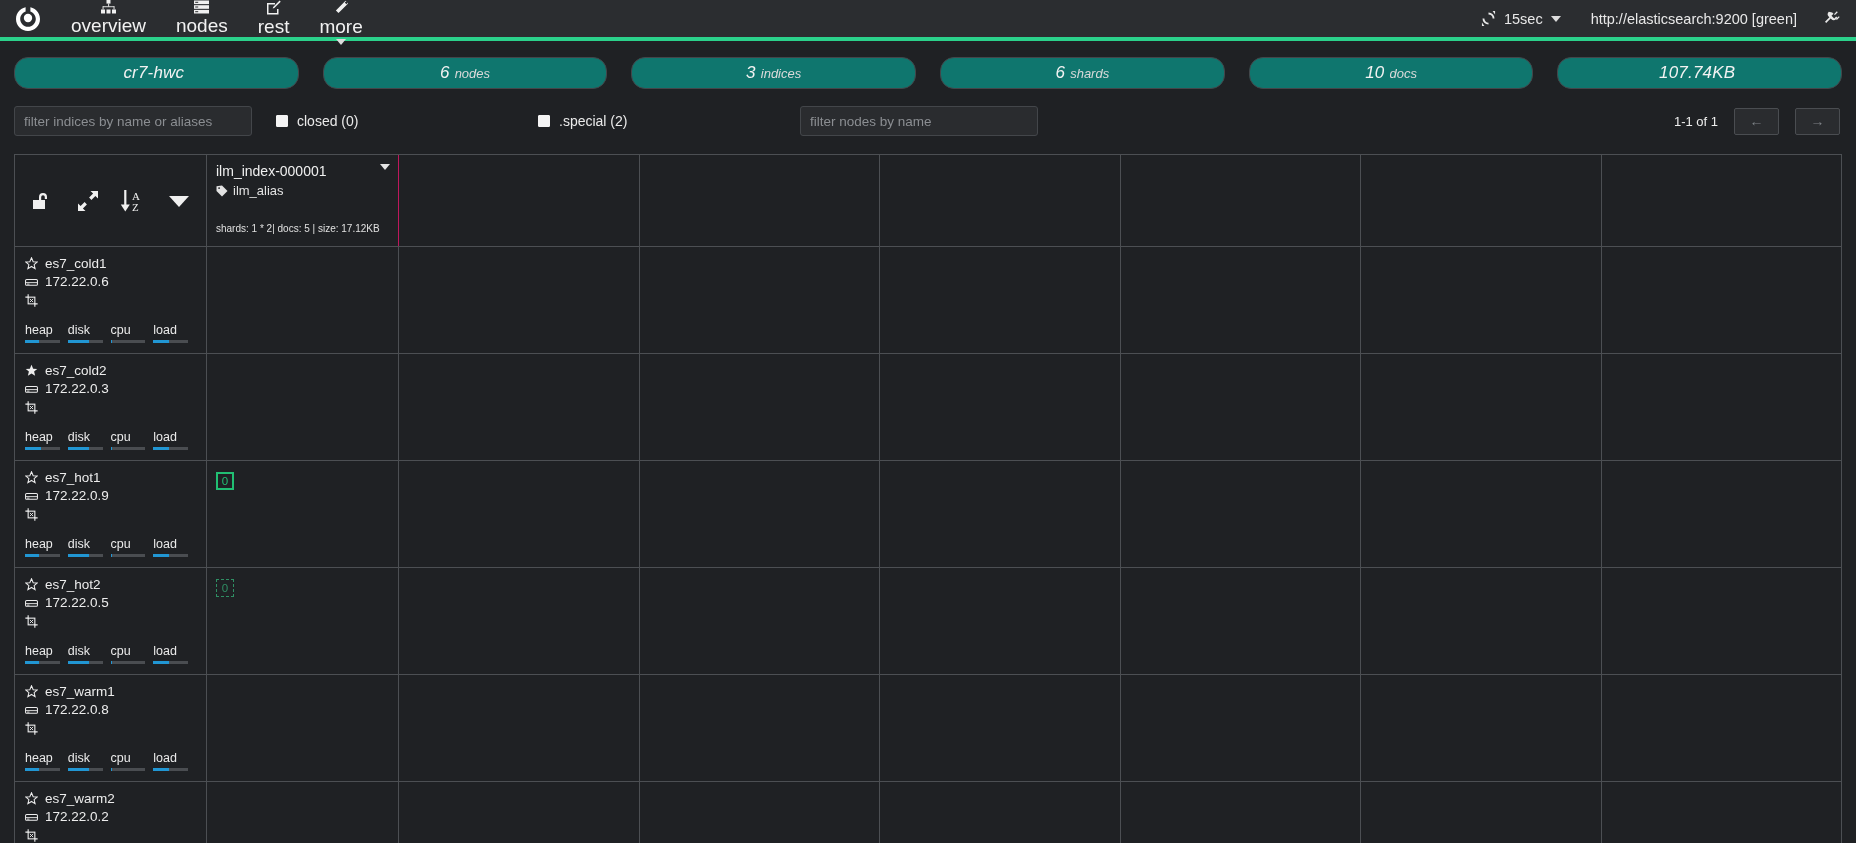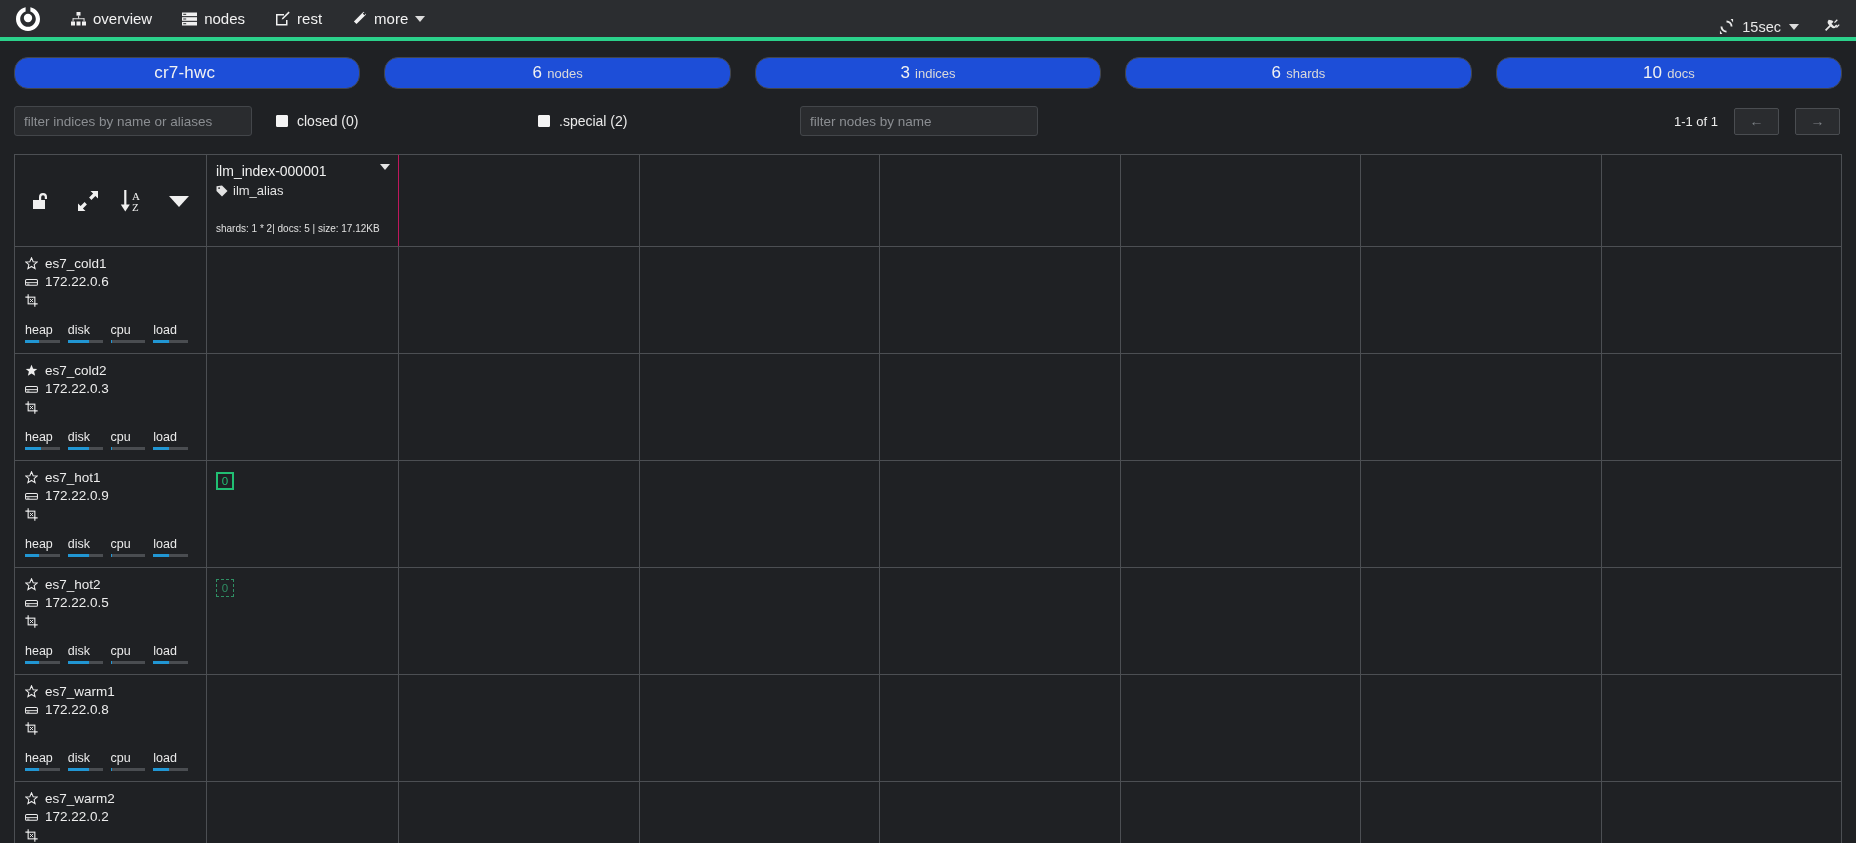--- a/index.html
+++ b/index.html
@@ -23,30 +23,31 @@
     height: 4px;
     background: #2bd18b;
     width: 100%;
   }
   .brand {
     width: 56px;
     display: flex; align-items: center; justify-content: center;
     height: 37px;
   }
   .nav-item {
-    display: flex; align-items: center; gap: 7px;
+    display: flex; align-items: center; gap: 1px;
     padding: 0 15px;
     height: 37px;
-    font-size: 15px;
+    font-size: 19px;
     color: #f2f2f2;
     cursor: pointer;
     white-space: nowrap;
+    flex-direction: column;
   }
   .nav-right {
-    position: absolute; right: 0; top: 8px;
+    position: absolute; right: 0; top: 0;
     height: 37px;
     display: flex; align-items: center;
   }
   .refresh-box {
     display: flex; align-items: center; gap: 8px;
     padding: 0 14px; height: 37px;
     font-size: 14.5px; cursor: pointer;
   }
   .host-box {
     padding: 0 16px; height: 37px;
@@ -68,25 +69,26 @@
   
   .stats-row {
     display: flex;
     gap: 24px;
     padding: 16px 14px 0 14px;
   }
   .stat-card {
     flex: 1;
     height: 32px;
     border: 1px solid #43464a;
-    background: #1d4ed8;
+    background: #0f766e;
     display: flex; align-items: center; justify-content: center;
     gap: 5px;
     border-radius: 14px;
     cursor: default;
+    font-style: italic;
   }
   .stat-num { font-size: 17px; color: #f2f2f2; letter-spacing: .2px;}
   .stat-lbl { font-size: 13px; color: #dadada; }
 
   
   .filter-row {
     display: flex; align-items: center;
     padding: 17px 14px 0 14px;
     gap: 24px;
     position: relative;
@@ -304,20 +306,23 @@
         <svg class="svg-ico" width="15" height="15" viewBox="0 0 16 16">
           <path d="M8 1.6 A6.4 6.4 0 0 1 14.4 8 h-2 A4.4 4.4 0 0 0 8 3.6 V1.6Z" fill="#e8e8e8"></path>
           <path d="M8 14.4 A6.4 6.4 0 0 1 1.6 8 h2 A4.4 4.4 0 0 0 8 12.4 V14.4Z" fill="#e8e8e8"></path>
           <path d="M12.4 0 h2.6 v3.8 Z" fill="#e8e8e8"></path>
           <path d="M3.6 16 H1 v-3.8 Z" fill="#e8e8e8"></path>
         </svg>
       </span>
       <span>15sec</span>
       <span class="caret-down"></span>
     </div>
+    <div class="host-box">
+      <span>http://elasticsearch:9200 [green]</span>
+    </div>
     <div class="plug-box">
       <span>
         <svg class="svg-ico" width="17" height="16" viewBox="0 0 17 16">
           <path d="M9.2 1.5 l1.3 1.3 -2 2 2.7 2.7 2 -2 1.3 1.3 -1.3 1.3 a3.6 3.6 0 0 1 -5 0 l-0.6 -0.6 -4.4 4.4 -1.2 -1.2 4.4 -4.4 -0.6 -0.6 a3.6 3.6 0 0 1 0 -5 Z" fill="#e8e8e8"></path>
           <rect x="12.4" y="0.2" width="1.3" height="4" transform="rotate(45 13 2)" fill="#e8e8e8"></rect>
           <rect x="14.2" y="5" width="1.3" height="4" transform="rotate(45 14.8 7)" fill="#e8e8e8"></rect>
         </svg>
       </span>
     </div>
   </div>
@@ -337,20 +342,24 @@
     <span class="stat-num">3</span>
     <span class="stat-lbl">indices</span>
   </div>
   <div class="stat-card">
     <span class="stat-num">6</span>
     <span class="stat-lbl">shards</span>
   </div>
   <div class="stat-card">
     <span class="stat-num">10</span>
     <span class="stat-lbl">docs</span>
+  </div>
+  <div class="stat-card">
+    <span class="stat-num">107.74KB</span>
+    <span class="stat-lbl"></span>
   </div>
 </div>
 
 <div class="filter-row">
   <input class="txt-input" type="text" placeholder="filter indices by name or aliases" style="">
   <label class="chk-wrap">
     <span class="chk-box"></span>
     <span>closed (0)</span>
   </label>
   <label class="chk-wrap">

